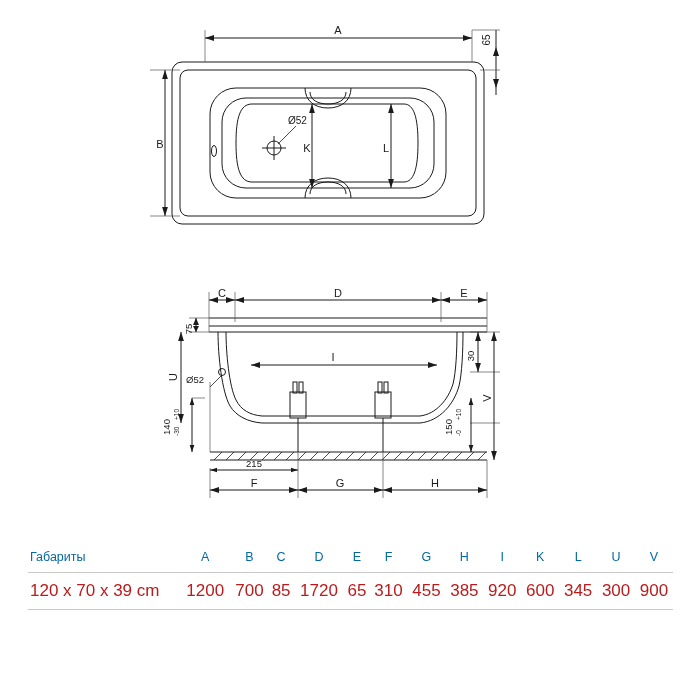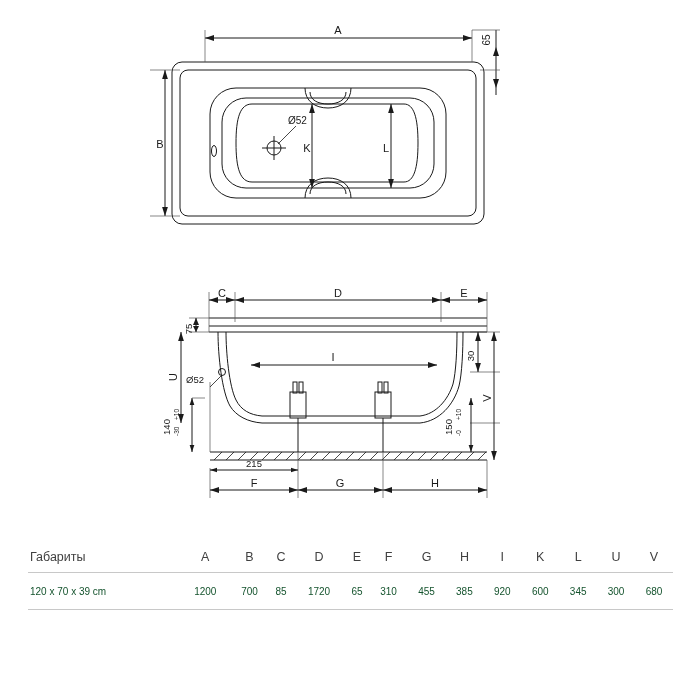--- a/index.html
+++ b/index.html
@@ -42,27 +42,27 @@
   table.spec th, table.spec td {
     padding: 0;
     font-weight: normal;
     text-align: center;
     color: #3b3b3b;
   }
   table.spec tr.head-row th {
     height: 30px;
     vertical-align: middle;
     font-size: 12.5px;
-    color: #404040;
+    color: #0369a1;
   }
   table.spec tr.data-row td {
     height: 36px;
     vertical-align: middle;
-    font-size: 10px;
-    color: #14532d;
+    font-size: 17px;
+    color: #b91c1c;
   }
   table.spec .label-cell {
     text-align: left;
     padding-left: 2px;
     width: 150px;
     color: #4a4a4a;
   }
   table.spec tr.head-row {
     border-bottom: 1px solid #c8c8c8;
   }
@@ -344,19 +344,19 @@
           <td>85</td>
           <td>1720</td>
           <td>65</td>
           <td>310</td>
           <td>455</td>
           <td>385</td>
           <td>920</td>
           <td>600</td>
           <td>345</td>
           <td>300</td>
-          <td>680</td>
+          <td>900</td>
         </tr>
       </tbody>
     </table>
   </div>
 
 </div>
 
 </body></html>

